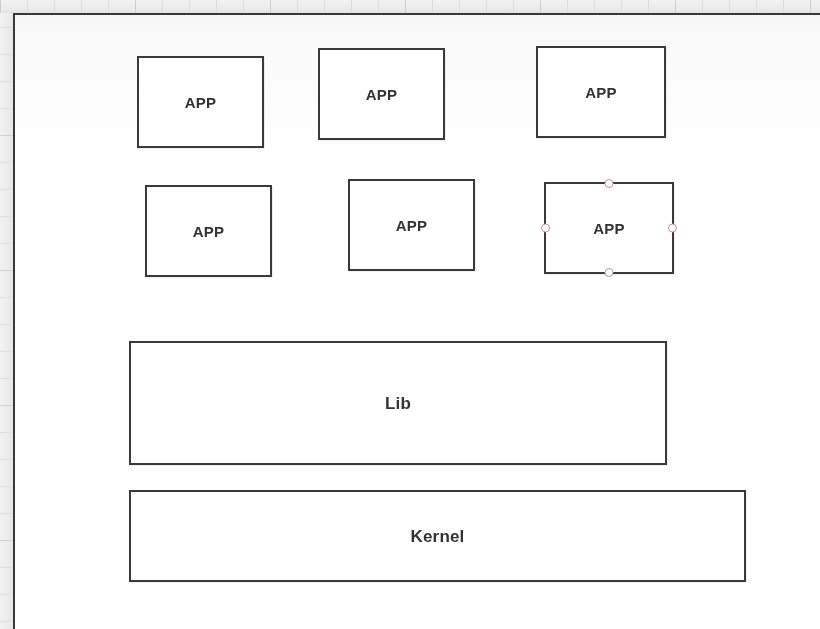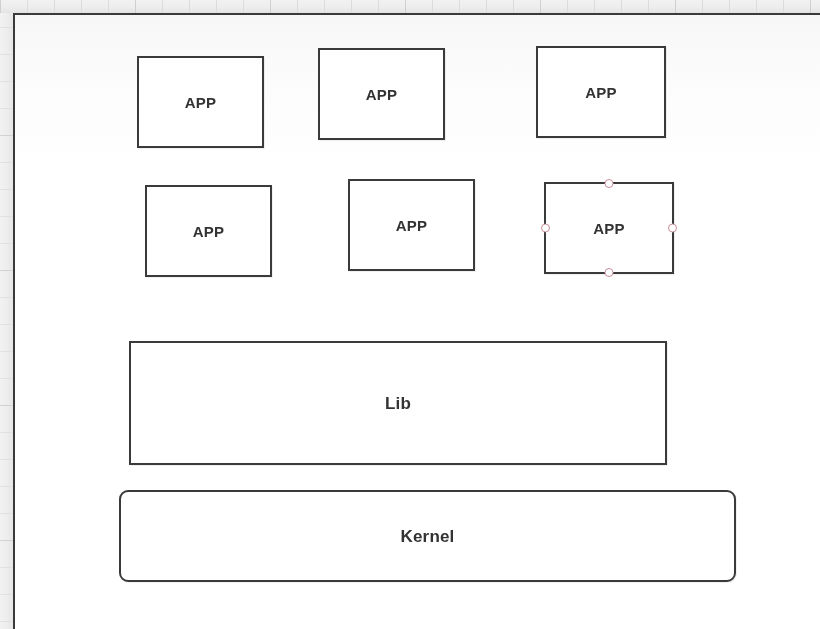--- a/index.html
+++ b/index.html
@@ -189,18 +189,18 @@
       <div class="shape" style="left: 529px; top: 167px; width: 130px; height: 92px;">
         <span class="shape-label">APP</span>
         <div class="handle top"></div>
         <div class="handle right"></div>
         <div class="handle bottom"></div>
         <div class="handle left"></div>
       </div>
       <div class="shape wide" style="left: 114px; top: 326px; width: 538px; height: 124px;">
         <span class="shape-label">Lib</span>
       </div>
-      <div class="shape wide" style="left: 104px; top: 475px; width: 617px; height: 92px; border-radius: 9px;">
+      <div class="shape wide" style="left: 114px; top: 475px; width: 617px; height: 92px;">
         <span class="shape-label">Kernel</span>
       </div>
     </div>
 
 </div>
 
 </body></html>

